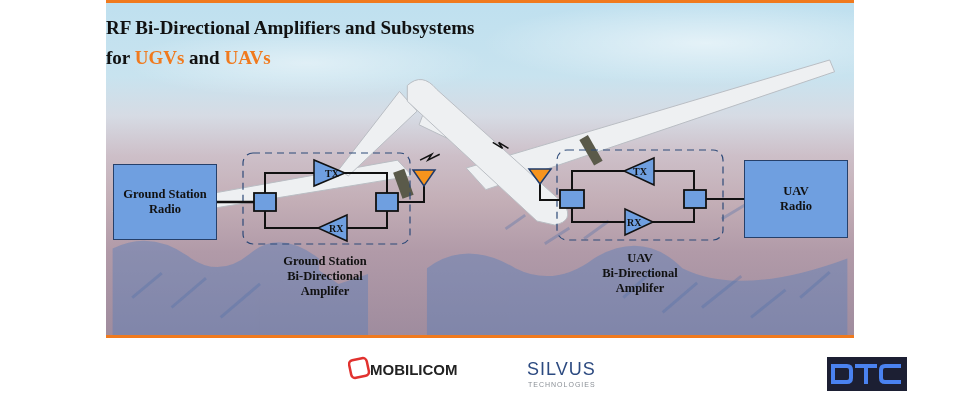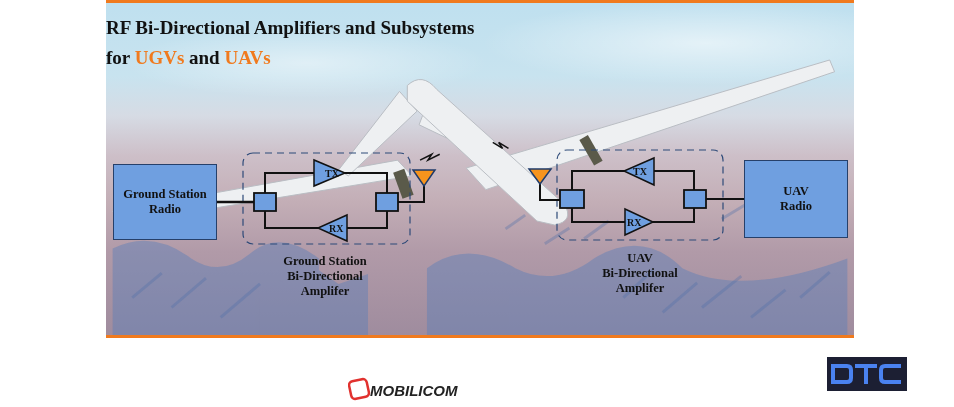--- a/index.html
+++ b/index.html
@@ -128,27 +128,33 @@
 <div class="amp-label" style="left:575px; top:251px; width:130px;">
   <span>UAV</span><br>
   <span>Bi-Directional</span><br>
   <span>Amplifer</span>
 </div>
 
 <div class="logos">
 
 
 
-  <div class="logo" style="left:348px; top:37px; width:130px; height:26px;font-style:italic;">
+  <div class="logo" style="left:348px; top:16px; width:130px; height:26px;">
     <svg width="130" height="26" viewBox="0 0 130 26">
       <rect x="2" y="3" width="18" height="18" rx="4" ry="4" fill="none" stroke="#e1312e" stroke-width="2.5" transform="rotate(-12 11 12)"></rect>
       <text x="22" y="19" font-family="Liberation Sans, sans-serif" font-weight="bold" font-size="15" fill="#222">MOBILICOM</text>
     </svg>
   </div>
 
+  <div class="logo" style="left:525px; top:18px; width:80px; height:32px;">
+    <svg width="80" height="32" viewBox="0 0 80 32">
+      <text x="2" y="17" font-family="Liberation Sans, sans-serif" font-size="18" fill="#2c4a80" letter-spacing="1">SILVUS</text>
+      <text x="3" y="29" font-family="Liberation Sans, sans-serif" font-size="7" fill="#8a8f96" letter-spacing="1">TECHNOLOGIES</text>
+    </svg>
+  </div>
 
 
   <div class="logo" style="left:827px; top:17px; width:80px; height:34px;">
     <svg width="80" height="34" viewBox="0 0 80 34">
       <rect x="0" y="0" width="80" height="34" fill="#1c1f33"></rect>
       <g fill="none" stroke="#4a82f0" stroke-width="4">
         <path d="M6 9 L20 9 Q24 9 24 13 L24 21 Q24 25 20 25 L6 25 Z"></path>
         <path d="M28 9 L50 9 M39 9 L39 27"></path>
         <path d="M74 9 L58 9 Q54 9 54 13 L54 21 Q54 25 58 25 L74 25"></path>
       </g>

